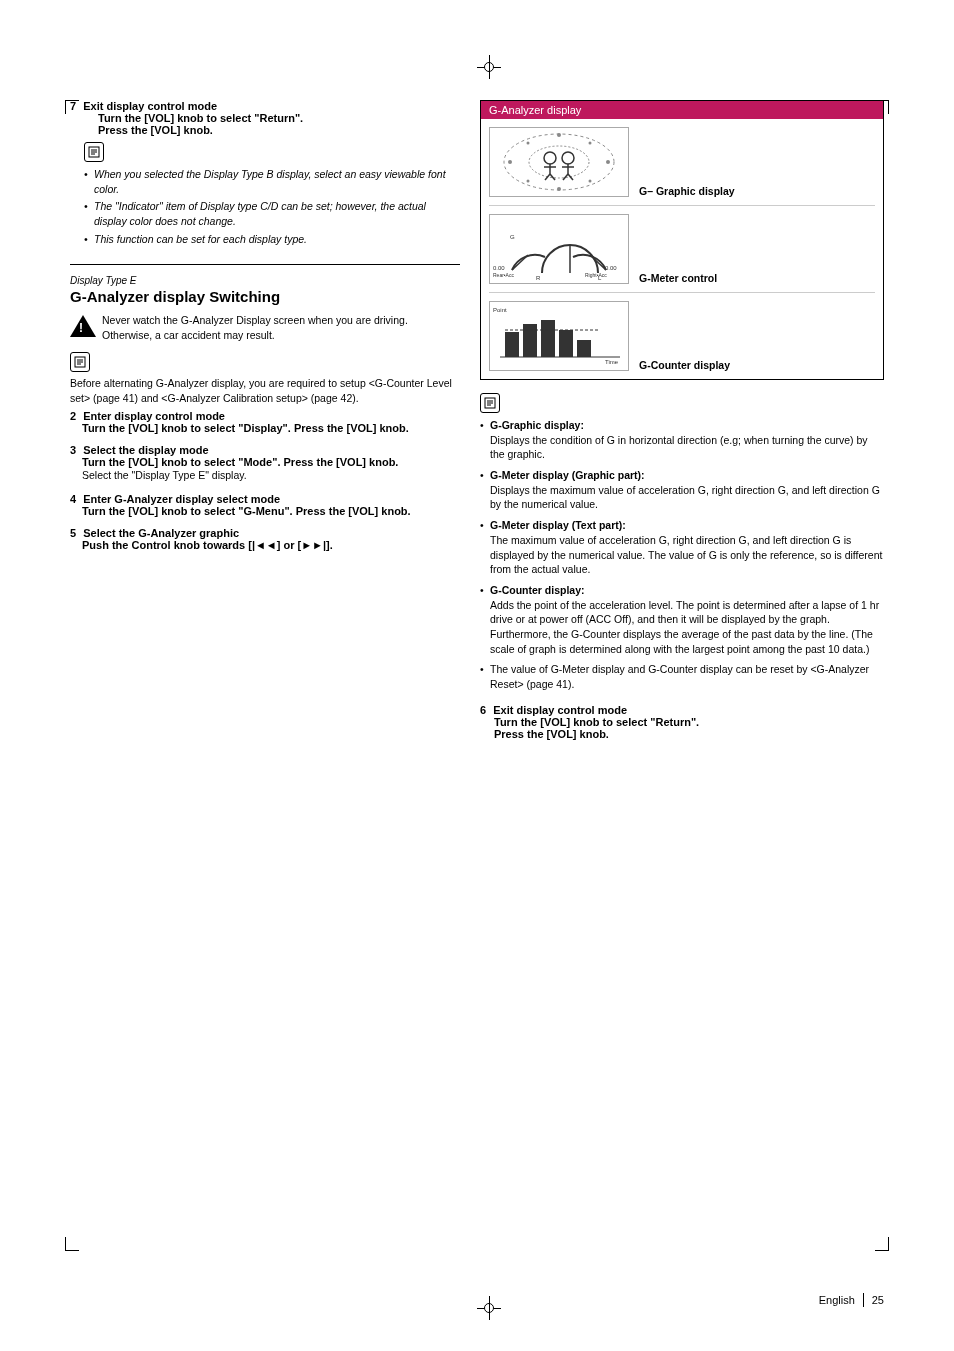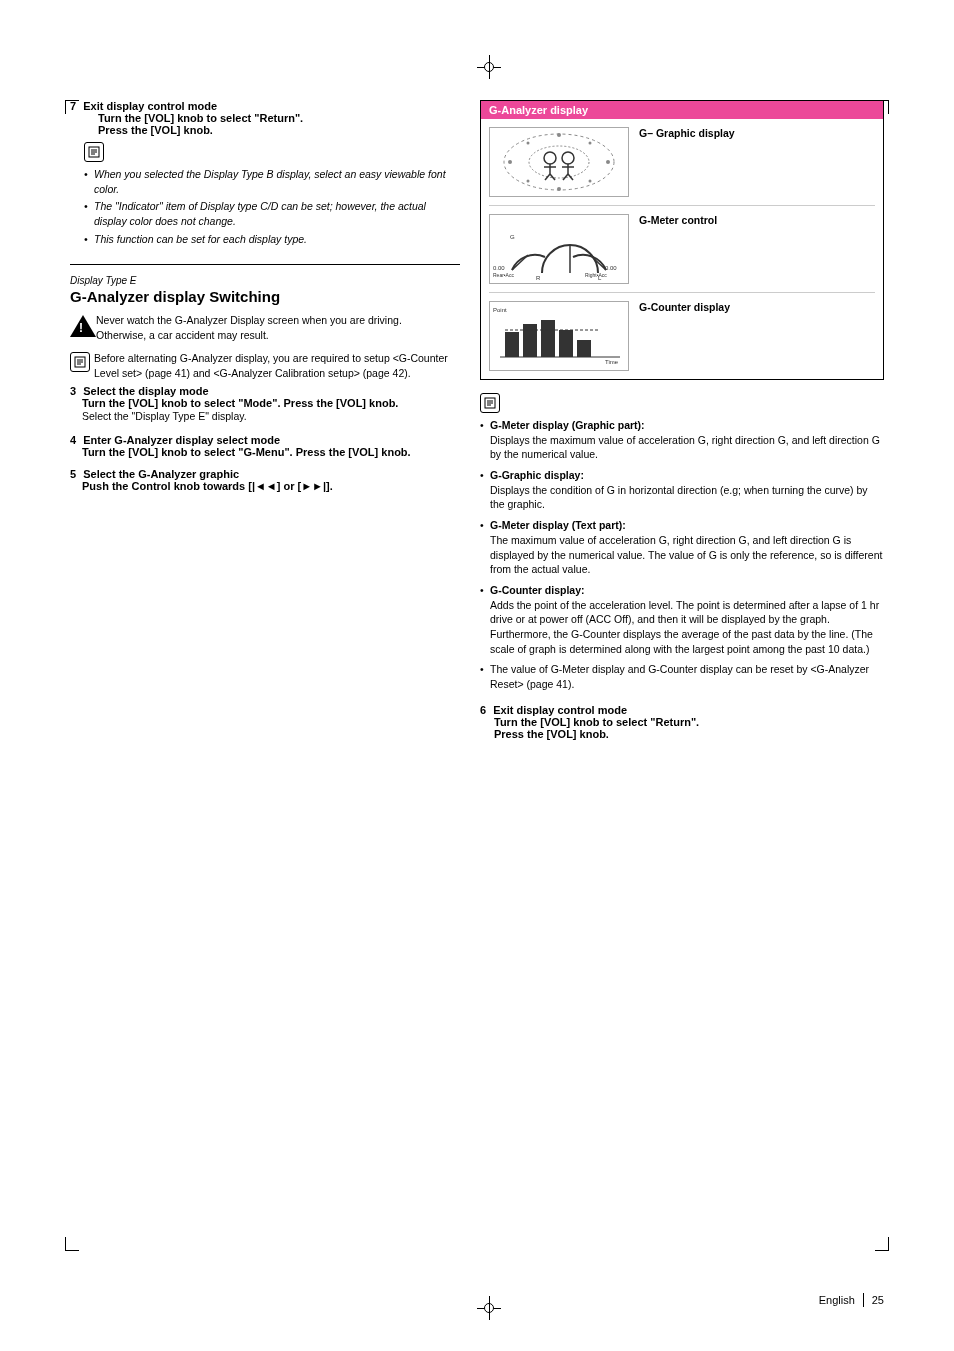--- a/index.html
+++ b/index.html
@@ -192,35 +192,35 @@
       display: block;
       line-height: 1.4;
     }
 
     
     .g-analyzer-box {
       border: 1.5px solid #000;
       margin-bottom: 12px;
     }
     .g-analyzer-header {
-      background: #ec4899;
+      background: #be185d;
       color: #fff;
       padding: 3px 8px;
-      font-weight: bold;
+      font-weight: normal;
       font-size: 11px;
     }
     .g-analyzer-content {
       padding: 8px;
       display: flex;
       flex-direction: column;
       gap: 8px;
     }
     .g-display-row {
       display: flex;
-      align-items: flex-start;
+      align-items: flex-end;
       gap: 10px;
       border-bottom: 1px solid #ccc;
       padding-bottom: 8px;
     }
     .g-display-row:last-child {
       border-bottom: none;
       padding-bottom: 0;
     }
 
     .g-display-image {
@@ -319,20 +319,21 @@
       position: absolute;
       bottom: 100px;
       right: 65px;
     }
 
     .inline-note {
       display: flex;
       align-items: flex-start;
       gap: 4px;
       margin: 5px 0;
+      flex-direction: column;
     }
     .inline-note-icon {
       display: inline-flex;
       align-items: center;
       justify-content: center;
       width: 20px;
       height: 20px;
       border: 1.5px solid #000;
       border-radius: 3px;
       font-size: 10px;
@@ -340,20 +341,21 @@
       margin-top: 1px;
     }
     .inline-note-content {
       font-size: 10.5px;
       line-height: 1.4;
     }
 
     .warning-section {
       display: flex;
       align-items: flex-start;
+      gap: 6px;
       margin: 8px 0;
     }
     .warning-icon-wrap {
       flex-shrink: 0;
       margin-top: 2px;
     }
     .tri {
       width: 0;
       height: 0;
       border-left: 13px solid transparent;
@@ -451,20 +453,25 @@
               <line x1="3" y1="6" x2="9" y2="6" stroke="#000" stroke-width="1"></line>
               <line x1="3" y1="8" x2="7" y2="8" stroke="#000" stroke-width="1"></line>
             </svg>
           </div>
           <div class="inline-note-content">Before alternating G-Analyzer display, you are required to setup &lt;G-Counter Level set&gt; (page 41) and &lt;G-Analyzer Calibration setup&gt; (page 42).</div>
         </div>
 
         <div>
 
 
+          <div class="numbered-step">
+            <span class="step-num">2</span>
+            <span class="step-title-bold" style="margin-left:4px;">Enter display control mode</span>
+            <span class="step-sub">Turn the [VOL] knob to select "Display". Press the [VOL] knob.</span>
+          </div>
 
           <div class="numbered-step">
             <span class="step-num">3</span>
             <span class="step-title-bold" style="margin-left:4px;">Select the display mode</span>
             <span class="step-sub">Turn the [VOL] knob to select "Mode". Press the [VOL] knob.</span>
             <span class="step-desc">Select the "Display Type E" display.</span>
           </div>
 
           <div class="numbered-step">
             <span class="step-num">4</span>
@@ -576,26 +583,26 @@
               <rect x="1" y="1" width="10" height="10" fill="none" stroke="#000" stroke-width="1"></rect>
               <line x1="3" y1="4" x2="9" y2="4" stroke="#000" stroke-width="1"></line>
               <line x1="3" y1="6" x2="9" y2="6" stroke="#000" stroke-width="1"></line>
               <line x1="3" y1="8" x2="7" y2="8" stroke="#000" stroke-width="1"></line>
             </svg>
           </div>
         </div>
 
         <ul class="right-bullet-list">
           <li>
+            <strong>G-Graphic display:</strong><br>
+            <span>Displays the condition of G in horizontal direction (e.g; when turning the curve) by the graphic.</span>
+          </li>
+          <li>
             <strong>G-Meter display (Graphic part):</strong><br>
             <span>Displays the maximum value of acceleration G, right direction G, and left direction G by the numerical value.</span>
-          </li>
-          <li>
-            <strong>G-Graphic display:</strong><br>
-            <span>Displays the condition of G in horizontal direction (e.g; when turning the curve) by the graphic.</span>
           </li>
           <li>
             <strong>G-Meter display (Text part):</strong><br>
             <span>The maximum value of acceleration G, right direction G, and left direction G is displayed by the numerical value. The value of G is only the reference, so is different from the actual value.</span>
           </li>
           <li>
             <strong>G-Counter display:</strong><br>
             <span>Adds the point of the acceleration level. The point is determined after a lapse of 1 hr drive or at power off (ACC Off), and then it will be displayed by the graph. Furthermore, the G-Counter displays the average of the past data by the line. (The scale of graph is determined along with the largest point among the past 10 data.)</span>
           </li>
           <li>

